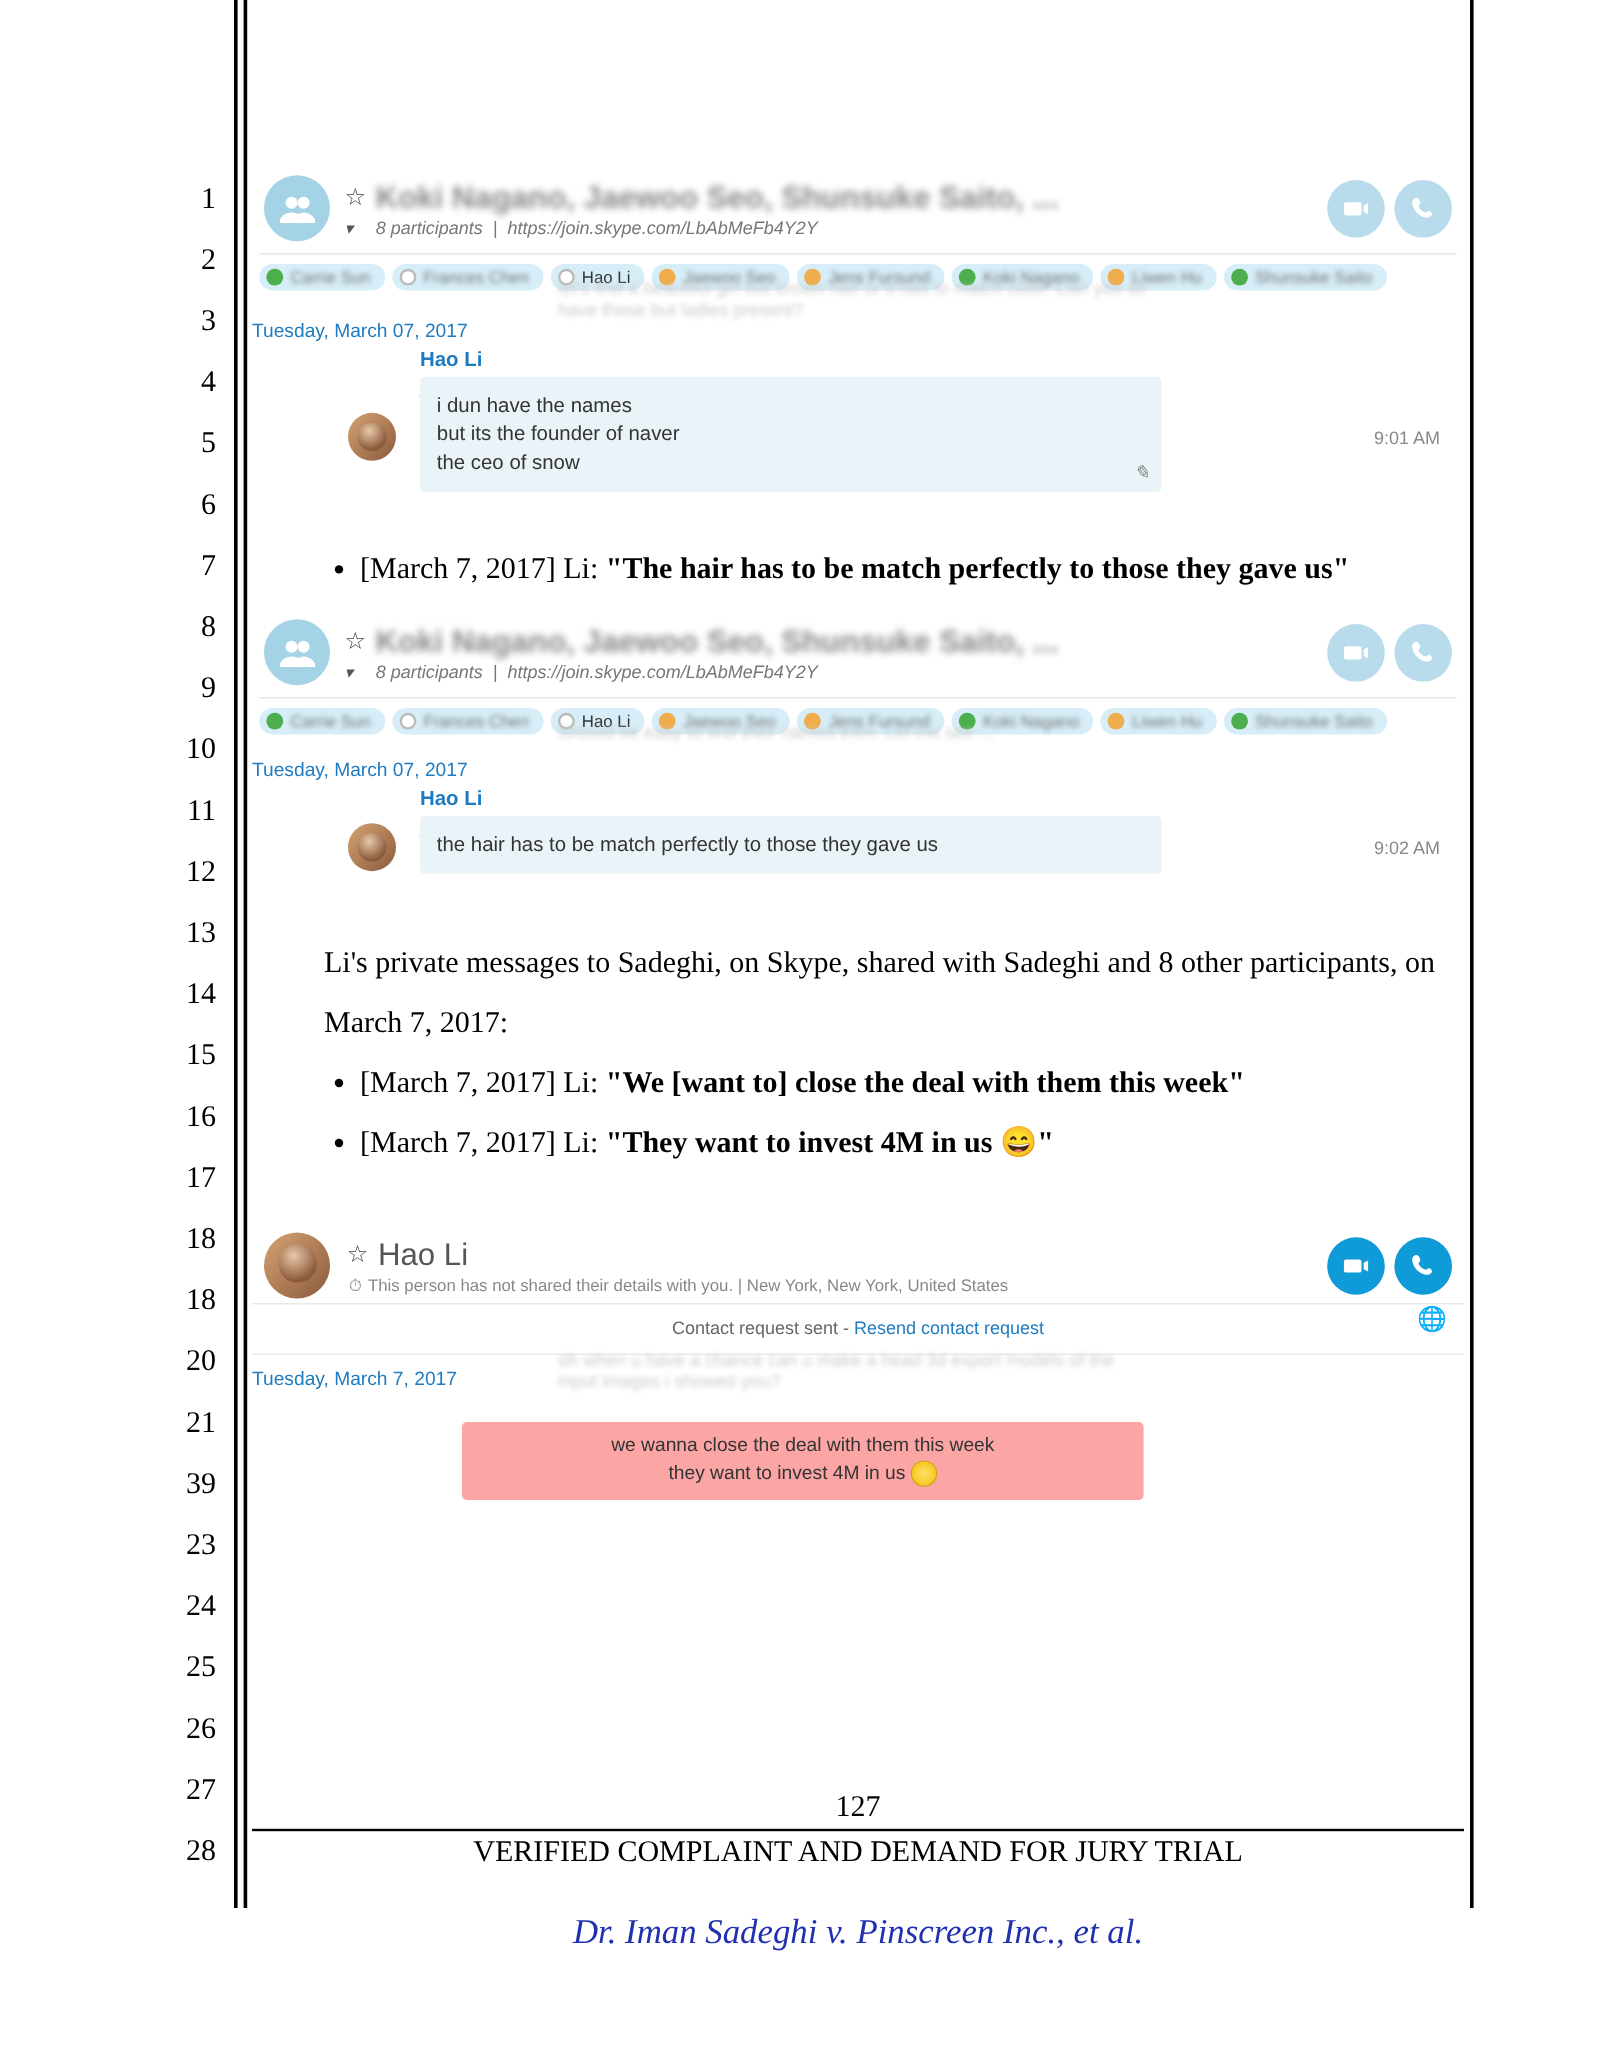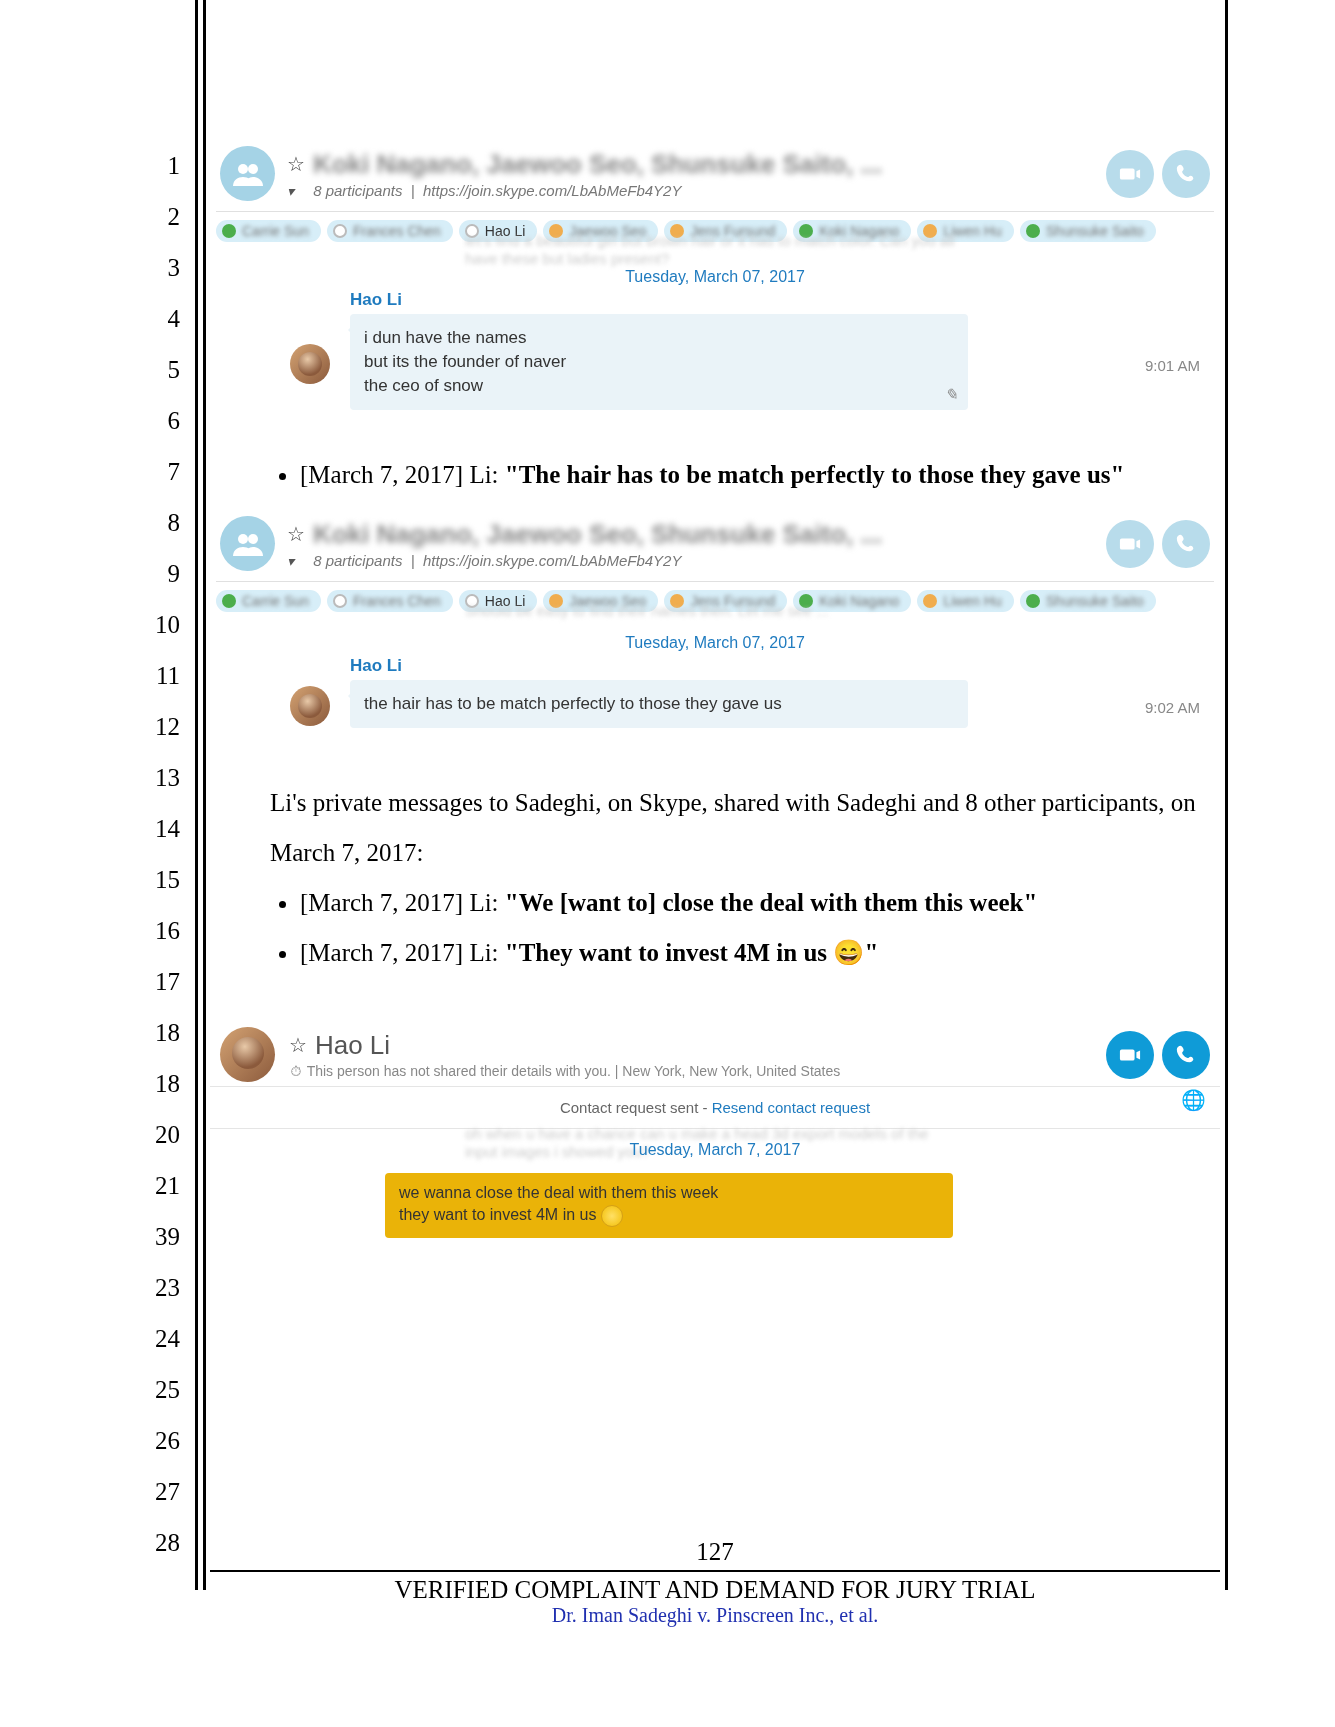--- a/index.html
+++ b/index.html
@@ -148,21 +148,20 @@
     width: 14px;
     height: 14px;
     border-radius: 50%;
     display: inline-block;
   }
   .dot-green { background: #4cae4c; }
   .dot-yellow { background: #f0ad4e; }
   .dot-clock { background: #fff; border: 2px solid #bbb; box-sizing: border-box; }
   .pill .blurred { filter: blur(2px); color: #777; }
   .date-sep {
-    text-align: center;
     color: #1f7bbf;
     font-size: 16px;
     padding: 6px 0;
     position: relative;
   }
   .ghost-text {
     position: absolute;
     left: 50%;
     transform: translateX(-50%);
     top: -18px;
@@ -300,26 +299,27 @@
   .request-line {
     text-align: center;
     font-size: 15px;
     color: #666;
     padding: 12px 0;
     border-bottom: 1px solid #e5e5e5;
     border-top: 1px solid #e5e5e5;
   }
   .request-line .link { color: #1f7bbf; }
   .msg-bubble-plain {
-    background: #eab308;
+    background: #fca5a5;
     padding: 8px 14px;
     border-radius: 4px;
     width: 540px;
     margin-left: 175px;
-    margin-top: 10px;
+    margin-top: 22px;
+    text-align: center;
   }
   .msg-bubble-plain p {
     margin: 3px 0;
     font-size: 16px;
     color: #333;
   }
   .yellow-emoji {
     display: inline-block;
     width: 20px;
     height: 20px;
@@ -337,22 +337,24 @@
     text-align: center;
     font-size: 25px;
   }
   .footer-line {
     height: 2px;
     background: #000;
     margin: 4px 0;
   }
   .footer .case {
     font-family: "Lucida Calligraphy", "Brush Script MT", cursive;
+    font-style: italic;
     color: #2030b0;
-    font-size: 20px;
+    font-size: 29px;
+    margin-top: 36px;
   }
 </style>
 </head>
 <body>
 
 <div class="page">
   <div class="rule-left1"></div>
   <div class="rule-left2"></div>
   <div class="rule-right"></div>
 

